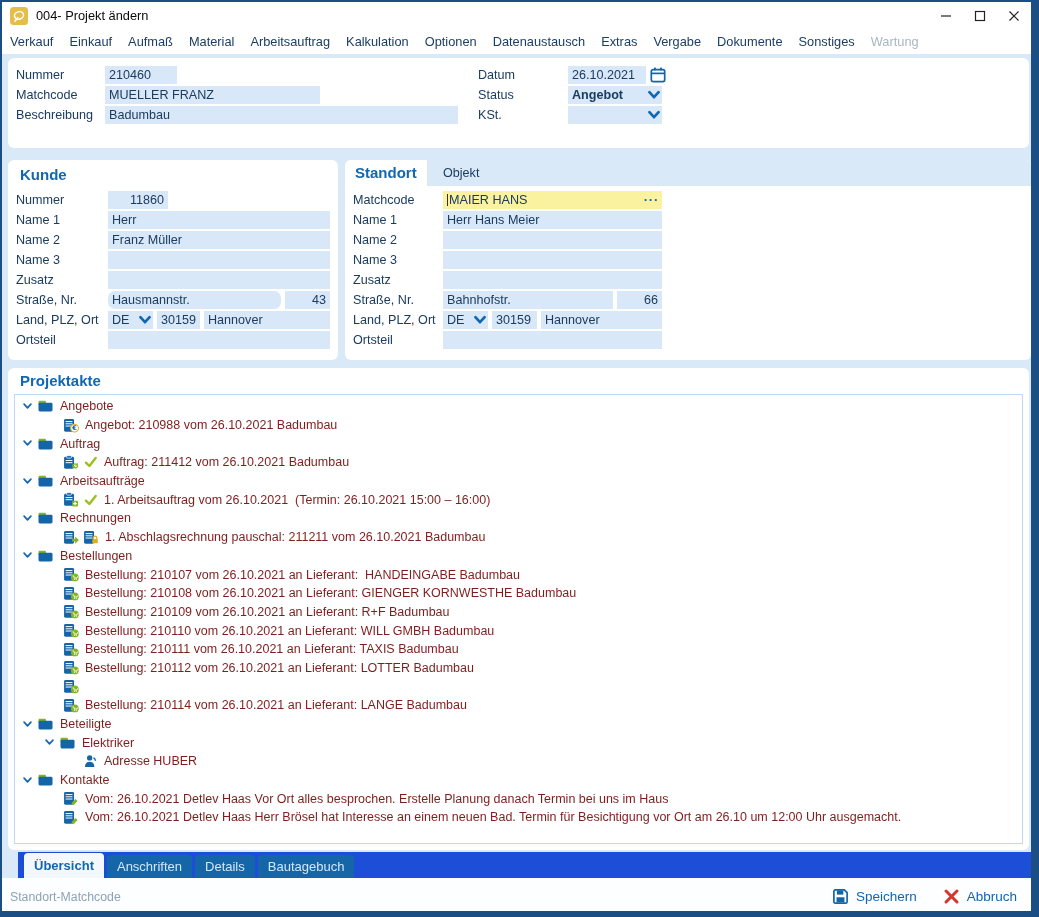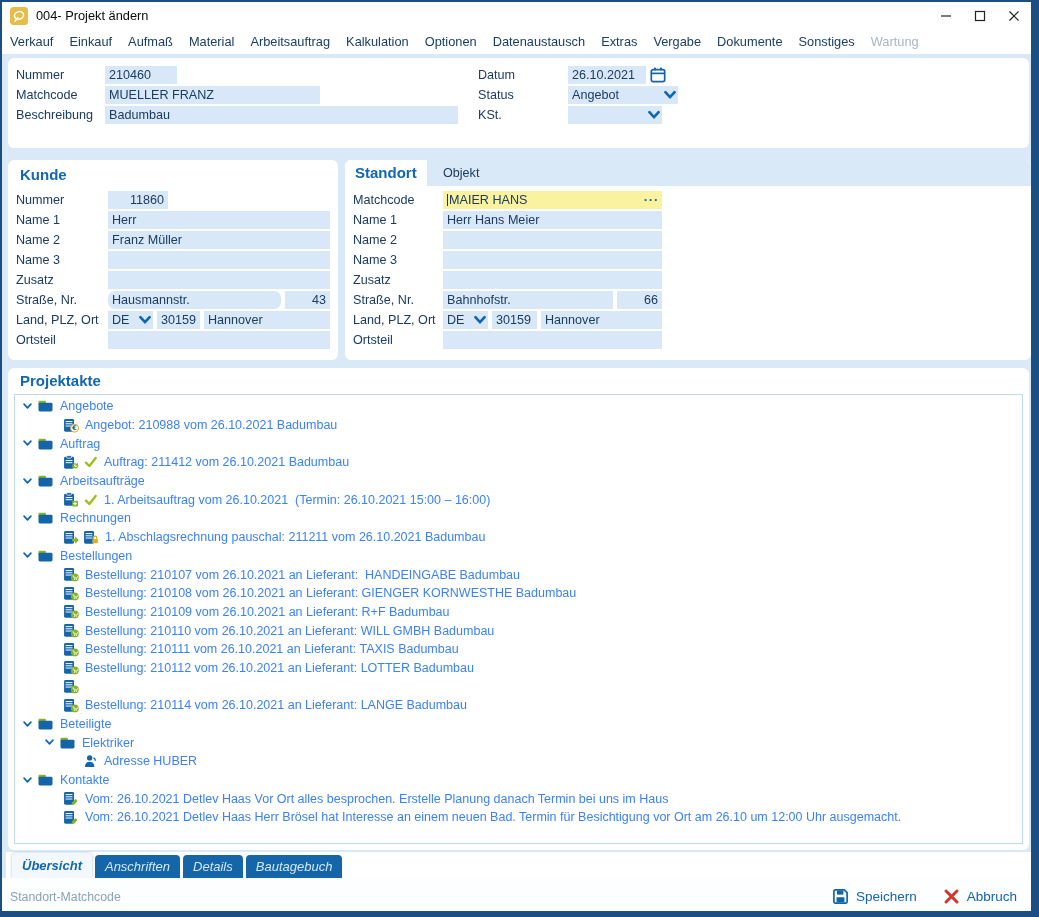--- a/index.html
+++ b/index.html
@@ -47,23 +47,23 @@
   .trow.lvl2f{padding-left:28px;}
   .trow.lvl2{padding-left:48px;}
   .trow.lvl3{padding-left:68px;}
   .ticon{flex:none;margin-right:4px;}
   .ticon svg{display:block;width:100%;height:100%;}
   .ic-chevron{width:13px;height:11px;margin-right:3px;}
   .ic-folder{width:17px;height:14px;}
   .ic-check{width:15px;height:14px;}
   .ic-person{width:15px;height:14px;}
   .ic-doc-euro,.ic-doc-arrow,.ic-doc-lock,.ic-doc-cart,.ic-note,.ic-clip-sync,.ic-clip-plus{width:16px;height:15px;}
-  .tlabel{margin-left:2px;font-size:12.5px;color:#3b82f6;white-space:nowrap;}
+  .tlabel{margin-left:2px;font-size:12.5px;color:#7f1d1d;white-space:nowrap;}
   
-  .tabstrip{position:absolute;left:4px;top:798px;right:0;height:26px;background:#ffffff;font-style:italic;}
+  .tabstrip{position:absolute;left:16px;top:798px;right:0;height:26px;background:#1d4ed8;}
   .tabs{position:absolute;left:6px;bottom:0;display:flex;align-items:flex-end;gap:3px;}
   .btab{height:23px;line-height:23px;padding:0 10px;background:#1566A8;color:#D3E7F8;
        border-radius:4px 4px 0 0;font-size:13px;white-space:nowrap;cursor:pointer;}
   .btab.active{height:25px;line-height:25px;background:#F3F8FC;color:#1167B1;font-weight:bold;
        box-shadow:0 0 3px rgba(20,80,140,.35);}
   
   .statusbar{position:absolute;left:0;top:824px;right:0;height:33px;background:#FCFEFF;
        display:flex;align-items:center;justify-content:space-between;padding:4px 14px 0 8px;box-sizing:border-box;}
   .status-left{font-size:12.3px;color:#8CA3B8;}
   .status-actions{display:flex;align-items:center;gap:26px;}
@@ -249,21 +249,21 @@
 
       <span class="lbl" style="left:470px;top:8px;">Datum</span>
       <div class="fld" style="left:560px;top:8px;width:78px;">26.10.2021</div>
       <span class="icbtn" style="left:642px;top:9px;">
           <svg>
             <use href="#sym-calendar"></use>
           </svg>
         </span>
 
       <span class="lbl" style="left:470px;top:28px;">Status</span>
-      <div class="fld sel" style="left:560px;top:28px;width:110px;">
+      <div class="fld sel" style="left:560px;top:28px;width:94px;font-weight:bold;">
         <span>Angebot</span>
         <span class="selchev">
             <svg>
               <use href="#sym-select-chevron"></use>
             </svg>
           </span>
       </div>
 
       <span class="lbl" style="left:470px;top:48px;">KSt.</span>
       <div class="fld sel" style="left:560px;top:48px;width:94px;">

